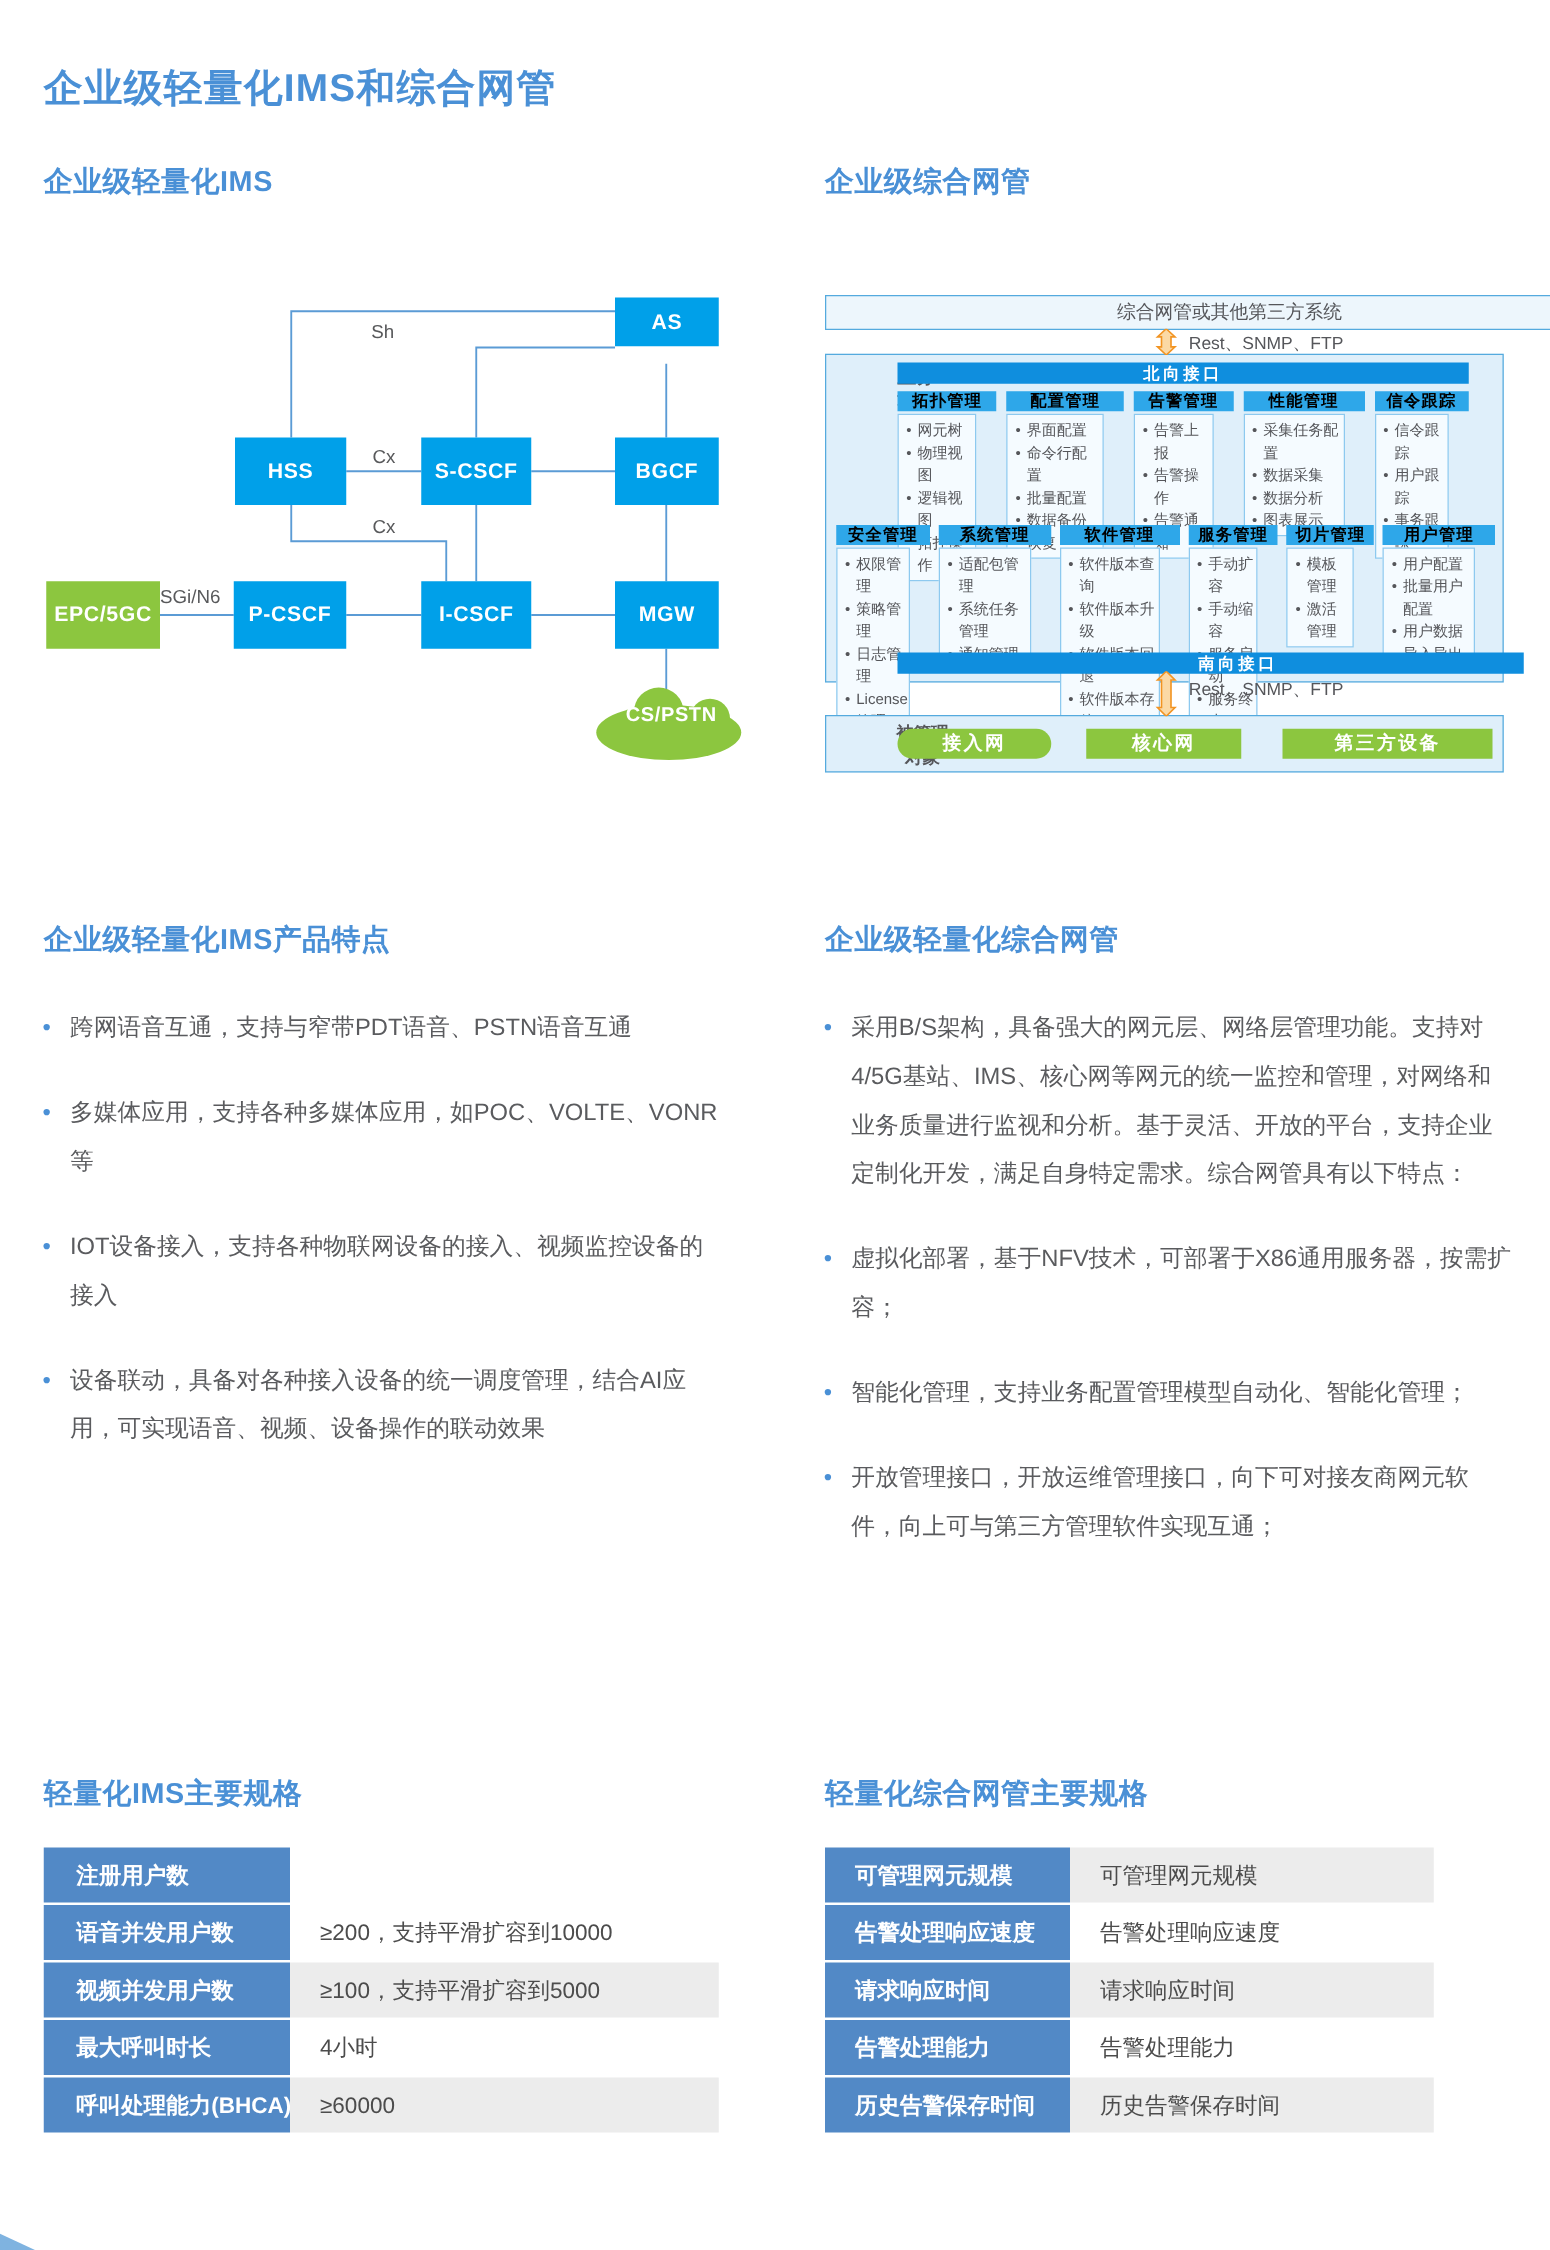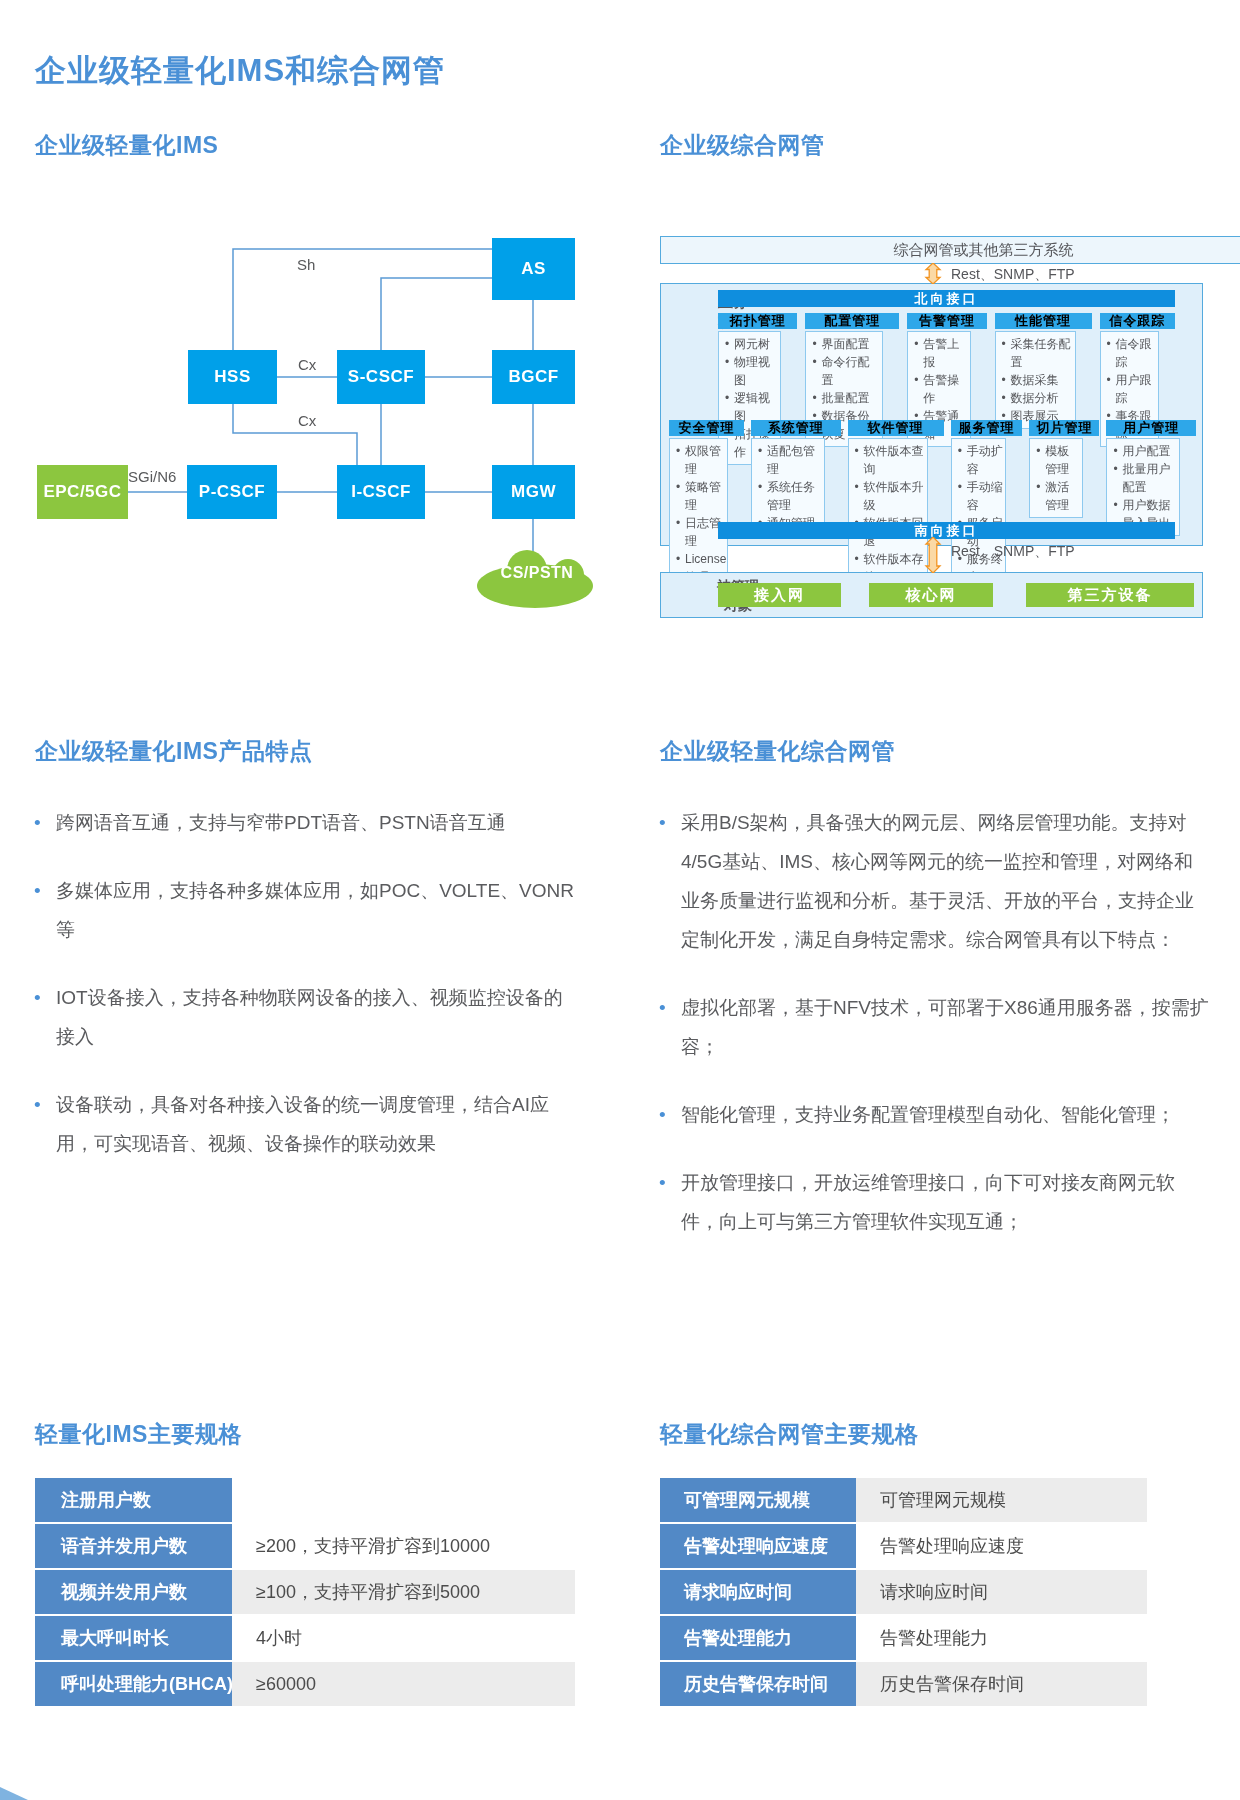--- a/index.html
+++ b/index.html
@@ -16,21 +16,21 @@
   .h-nms-feat { left:660px; top:736px; }
   .h-ims-spec { left:35px;  top:1419px; }
   .h-nms-spec { left:660px; top:1419px; }
 
   
   .ims-diagram { position:absolute; left:30px; top:200px; width:580px; height:430px; }
   .ims-diagram svg.lines { position:absolute; left:0; top:0; }
   .node { position:absolute; background:#00a0e9; color:#fff; font-weight:bold; font-size:17px;
           display:flex; align-items:center; justify-content:center; letter-spacing:0.5px; }
   .node.green { background:#8cc63f; }
-  .n-as    { left:462px; top:38px;  width:83px; height:62px;text-align:right; }
+  .n-as    { left:462px; top:38px;  width:83px; height:39px;text-align:right; }
   .n-hss   { left:158px; top:150px; width:89px; height:54px; }
   .n-scscf { left:307px; top:150px; width:88px; height:54px; }
   .n-bgcf  { left:462px; top:150px; width:83px; height:54px; }
   .n-epc   { left:7px;   top:265px; width:91px; height:54px; }
   .n-pcscf { left:157px; top:265px; width:90px; height:54px; }
   .n-icscf { left:307px; top:265px; width:88px; height:54px; }
   .n-mgw   { left:462px; top:265px; width:83px; height:54px; }
   .link-label { font-size:15px; fill:#58595b; font-weight:500; }
   .cloud { position:absolute; left:445px; top:348px; width:130px; height:60px; }
   .cloud .cloud-text { position:absolute; left:0; top:16px; width:124px; text-align:center;
@@ -48,21 +48,21 @@
   .proto-top { left:291px; top:30px; }
   .proto-bottom { left:291px; top:307px; }
   .nms-main { position:absolute; left:0; top:47px; width:543px; height:263px; box-sizing:border-box;
     background:#dfeffa; border:1px solid #54aade; }
   .side-label { position:absolute; left:11px; top:8px; width:46px; font-size:15px; font-weight:bold;
     color:#55565a; line-height:20px;margin-left:46px; }
   .side-label span { display:block; }
   .nms-bar { position:absolute; left:57px; width:457px; height:17px; background:#0f8ede; color:#fff;
     font-size:13px; font-weight:bold; text-align:center; line-height:17px; letter-spacing:3px; }
   .bar-north { top:6px; }
-  .bar-south { top:238px; }
+  .bar-south { top:238px;padding-left:44px; }
   .nms-row { position:absolute; display:flex; }
   .row1 { left:57px; top:29px; width:457px; height:95px; gap:8px; }
   .row2 { left:8px;  top:136px; width:527px; height:95px; gap:7px; }
   .row1 .nms-col:nth-child(1){flex:1;}   .row1 .nms-col:nth-child(2){flex:1.18;}
   .row1 .nms-col:nth-child(3){flex:1;}   .row1 .nms-col:nth-child(4){flex:1.22;}
   .row1 .nms-col:nth-child(5){flex:0.95;}
   .row2 .nms-col:nth-child(1){flex:0.92;} .row2 .nms-col:nth-child(2){flex:1.1;}
   .row2 .nms-col:nth-child(3){flex:1.18;} .row2 .nms-col:nth-child(4){flex:0.88;}
   .row2 .nms-col:nth-child(5){flex:0.86;} .row2 .nms-col:nth-child(6){flex:1.1;}
   .nms-col { display:flex; flex-direction:column; min-width:0; }
@@ -70,21 +70,21 @@
     font-weight:bold; text-align:center; letter-spacing:1px; flex:none; }
   .col-body { flex:1; margin:2px 16px 0 0; padding:3px 2px 3px 6px; background:#f5fbff;
     border:1px solid #8dc9ef; list-style:none; }
   .col-body li { font-size:12px; color:#55565a; line-height:18px; position:relative; padding-left:9px; }
   .col-body li::before { content:"•"; position:absolute; left:0; top:0; color:#55565a; }
   .nms-managed { position:absolute; left:0; top:336px; width:543px; height:46px; box-sizing:border-box;
     background:#dfeffa; border:1px solid #54aade; }
   .side-label.managed { left:6px; top:4px; width:50px; font-size:14px; line-height:19px; text-align:center; }
   .green-bar { position:absolute; top:10px; height:24px; background:#8cc63f; color:#fff;
     font-weight:bold; font-size:15px; text-align:center; line-height:24px; letter-spacing:2px; }
-  .g1 { left:57px;  width:123px; }
+  .g1 { left:57px;  width:123px;border-radius:12px; }
   .g2 { left:208px; width:124px; }
   .g3 { left:365px; width:168px; }
 
   
   .features { position:absolute; margin:0; padding:0; list-style:none; }
   .f-left  { left:32px;  top:803px; width:548px; }
   .f-right { left:657px; top:803px; width:552px; }
   .features li { font-size:19px; color:#5a5b5e; line-height:39px; padding-left:24px;
     margin:0 0 29px 0; position:relative; }
   .features li::before { content:"•"; color:#4a90d6; position:absolute; left:2px; top:0; }

